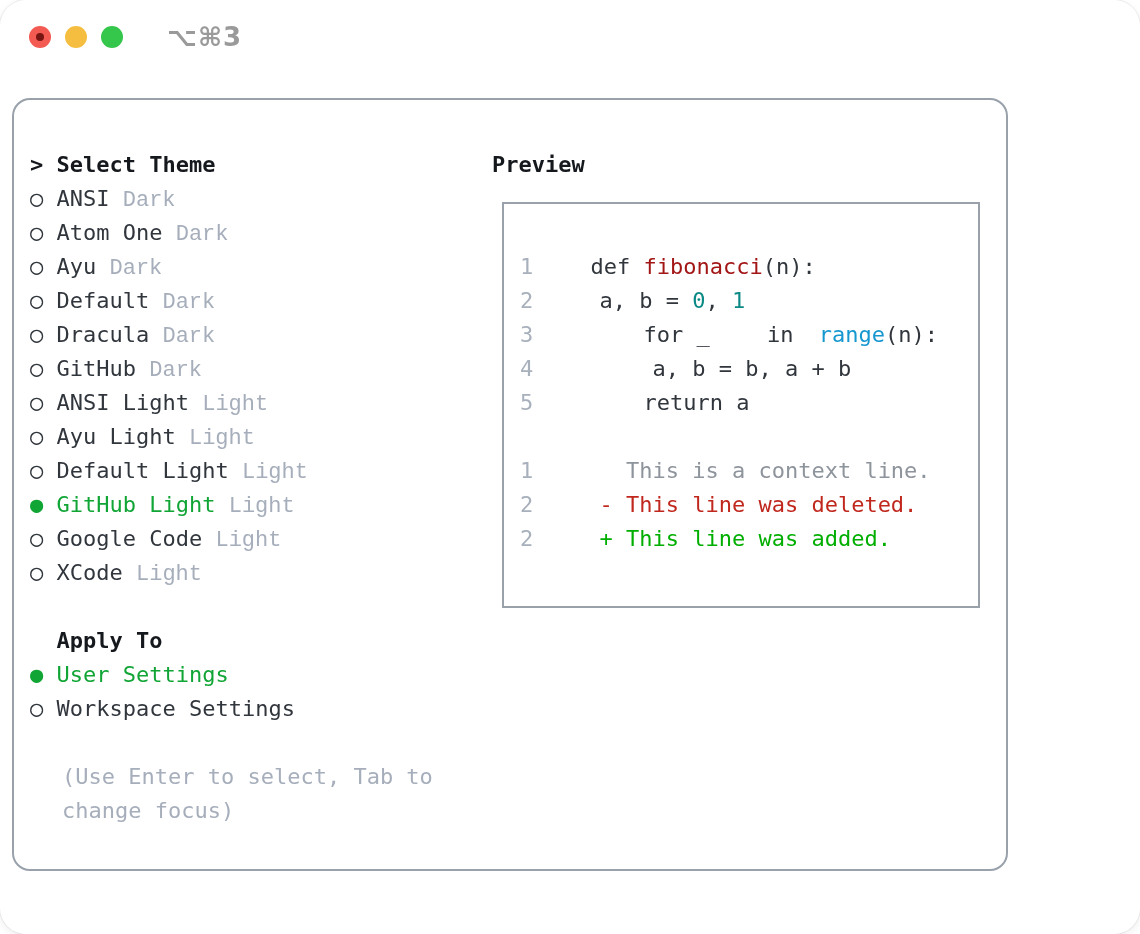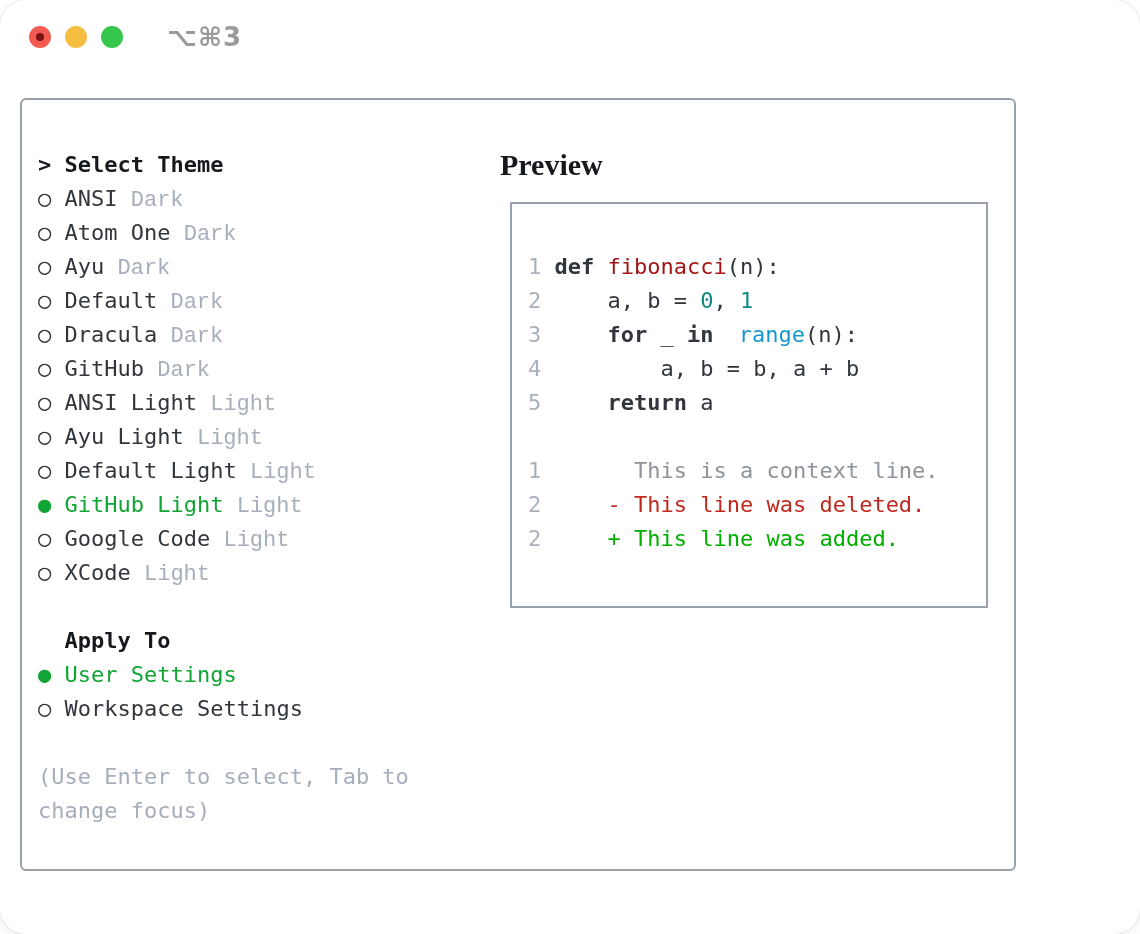--- a/index.html
+++ b/index.html
@@ -32,44 +32,44 @@
   .dot{position:absolute;top:26px;width:22px;height:22px;border-radius:50%;cursor:default;}
   .dot.red{left:29px;background:var(--c-traffic_red);}
   .dot.yellow{left:65px;background:var(--c-traffic_yellow);}
   .dot.green{left:101px;background:var(--c-traffic_green);}
   .dot-inner{position:absolute;left:7px;top:7px;width:8px;height:8px;border-radius:50%;
              background:var(--c-traffic_red_dot);}
   .win-title{position:absolute;left:167px;top:22px;
              font-family:"DejaVu Sans","Liberation Sans",sans-serif;
              font-weight:bold;font-size:26px;color:var(--c-window_title);letter-spacing:1px;}
   
-  .main-box{position:absolute;left:20px;top:98px;width:996px;height:773px;
-            border:2px solid var(--c-border);border-radius:6px;box-sizing:border-box;}
+  .main-box{position:absolute;left:12px;top:98px;width:996px;height:773px;
+            border:2px solid var(--c-border);border-radius:18px;box-sizing:border-box;}
   
   .left-col{position:absolute;left:16px;top:48px;font-size:22px;line-height:34px;
             white-space:pre;color:var(--c-text);}
   .row{height:34px;}
   .caret,.heading-text{font-weight:bold;color:var(--c-heading);}
   .marker{color:var(--c-text);}
   .marker.sel{color:var(--c-selected);}
   .theme-name{color:var(--c-text);}
   .theme-name.sel{color:var(--c-selected);text-align:right;}
   .variant{color:var(--c-muted);font-family:Liberation Mono, monospace;}
   .apply-heading{color:var(--c-heading);font-weight:bold;}
-  .hint{color:var(--c-muted);}
+  .hint{color:var(--c-muted);margin-left:32px;}
   
-  .preview-heading{position:absolute;left:478px;top:48px;font-size:30px;line-height:34px;
-                   font-weight:bold;color:var(--c-heading);font-family:Liberation Serif, serif;}
+  .preview-heading{position:absolute;left:478px;top:48px;font-size:22px;line-height:34px;
+                   font-weight:bold;color:var(--c-heading);}
   .preview-box{position:absolute;left:488px;top:102px;width:478px;height:406px;
                border:2px solid var(--c-border);box-sizing:border-box;
                padding:46px 0 0 16px;font-size:22px;line-height:34px;white-space:pre;
                overflow:hidden;background:#fff;}
   .crow{height:34px;}
   .gutter{color:var(--c-line_number);}
-  .seg-keyword{color:var(--c-text);font-weight:700;}
+  .seg-keyword{color:var(--c-text);font-weight:400;margin-left:44px;}
   .seg-plain{color:var(--c-text);}
   .seg-function{color:var(--c-func);}
   .seg-number{color:var(--c-number_literal);}
   .seg-builtin{color:var(--c-builtin);margin-left:12px;}
   .seg-context{color:var(--c-context);}
   .seg-deletion{color:var(--c-deletion);}
   .seg-addition{color:var(--c-addition);}
 </style>
 </head>
 <body>

